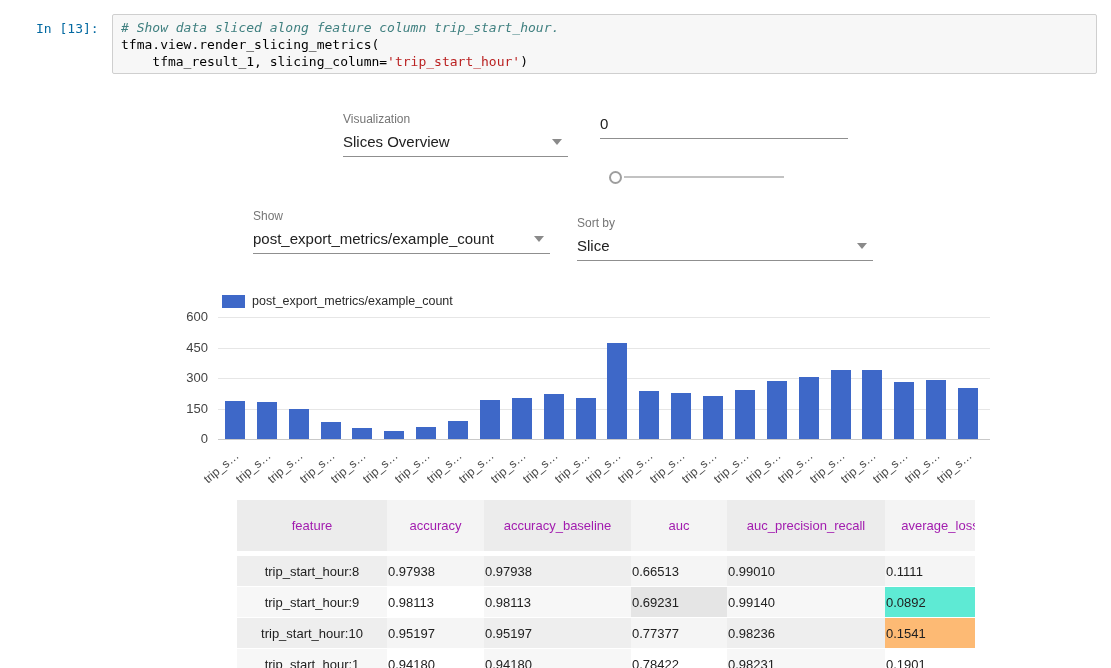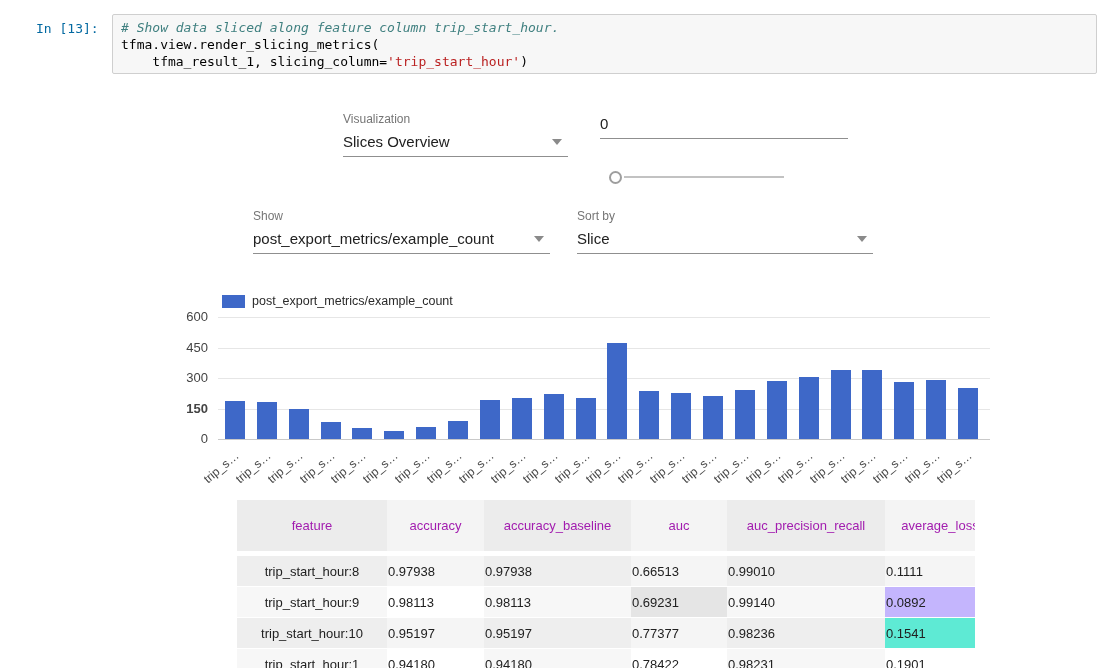--- a/index.html
+++ b/index.html
@@ -16,21 +16,21 @@
 
   
   .ctl { position:absolute; }
   .ctl-label { font-size:12px; color:#757575; margin-bottom:4px; }
   .ctl-row { display:flex; justify-content:space-between; align-items:center; border-bottom:1px solid #8f8f8f; padding:2px 0 5px 0; min-height:19px; cursor:pointer; }
   .ctl-value { font-size:15px; color:#212121; white-space:nowrap; }
   .dd-arrow { width:0; height:0; border-left:5px solid transparent; border-right:5px solid transparent; border-top:6px solid #8a8a8a; margin-right:6px; flex:none; }
   #viz  { left:343px; top:112px; width:225px; }
   #thr  { left:600px; top:112px; width:248px; }
   #show { left:253px; top:209px; width:297px; }
-  #sort { left:577px; top:209px; width:296px; }
+  #sort { left:577px; top:216px; width:296px; }
   #thr-input { border:none; outline:none; background:transparent; font-family:inherit; font-size:15px; color:#212121; width:100%; padding:0; }
 
   
   #slider { position:absolute; left:609px; top:170px; width:177px; height:15px; cursor:pointer; }
   #slider-track { position:absolute; left:15px; right:2px; top:6px; height:2px; background:#c2c2c2; }
   #slider-knob { position:absolute; left:0; top:1px; width:9px; height:9px; border:2px solid #9e9e9e; border-radius:50%; background:#fff; }
 
   
   #legend { position:absolute; left:222px; top:294px; display:flex; align-items:center; }
   #legend-swatch { width:23px; height:13px; }
@@ -101,21 +101,21 @@
     </div>
   </div>
 
   <div id="legend">
     <div id="legend-swatch" style="background: rgb(62, 104, 200);"></div>
     <div id="legend-label">post_export_metrics/example_count</div>
   </div>
 
   <div id="y-labels">
       <div class="ytick" style="top: 114px;">0</div>
-      <div class="ytick" style="top: 84px; font-weight: bold;">150</div>
+      <div class="ytick" style="top: 84px;">150</div>
       <div class="ytick" style="top: 53px;">300</div>
       <div class="ytick" style="top: 23px;">450</div>
       <div class="ytick" style="top: -8px;">600</div>
     </div>
   <div id="plot">
       <div class="gridline baseline" style="top: 122px;"></div>
       <div class="gridline" style="top: 92px;"></div>
       <div class="gridline" style="top: 61px;"></div>
       <div class="gridline" style="top: 31px;"></div>
       <div class="gridline" style="top: 0px;"></div>
@@ -199,29 +199,29 @@
             <td class="num" style="background: rgb(245, 245, 245);">0.66513</td>
             <td class="num" style="background: rgb(238, 238, 238);">0.99010</td>
             <td class="num" style="background: rgb(245, 245, 245);">0.1111</td>
           </tr>
           <tr>
             <td class="feat" style="background: rgb(247, 247, 247);">trip_start_hour:9</td>
             <td class="num" style="background: rgb(255, 255, 255);">0.98113</td>
             <td class="num" style="background: rgb(247, 247, 247);">0.98113</td>
             <td class="num" style="background: #e5e5e5;">0.69231</td>
             <td class="num" style="background: rgb(247, 247, 247);">0.99140</td>
-            <td class="num" style="background: #c4b5fd;">0.0892</td>
+            <td class="num" style="background: #5eead4;">0.0892</td>
           </tr>
           <tr>
             <td class="feat" style="background: rgb(238, 238, 238);">trip_start_hour:10</td>
             <td class="num" style="background: rgb(245, 245, 245);">0.95197</td>
             <td class="num" style="background: rgb(238, 238, 238);">0.95197</td>
             <td class="num" style="background: rgb(245, 245, 245);">0.77377</td>
             <td class="num" style="background: rgb(238, 238, 238);">0.98236</td>
-            <td class="num" style="background: #5eead4;">0.1541</td>
+            <td class="num" style="background: #fdba74;">0.1541</td>
           </tr>
           <tr>
             <td class="feat" style="background: rgb(247, 247, 247);">trip_start_hour:1</td>
             <td class="num" style="background: rgb(255, 255, 255);">0.94180</td>
             <td class="num" style="background: rgb(247, 247, 247);">0.94180</td>
             <td class="num" style="background: rgb(255, 255, 255);">0.78422</td>
             <td class="num" style="background: rgb(247, 247, 247);">0.98231</td>
             <td class="num" style="background: rgb(255, 255, 255);">0.1901</td>
           </tr>
         </tbody>

